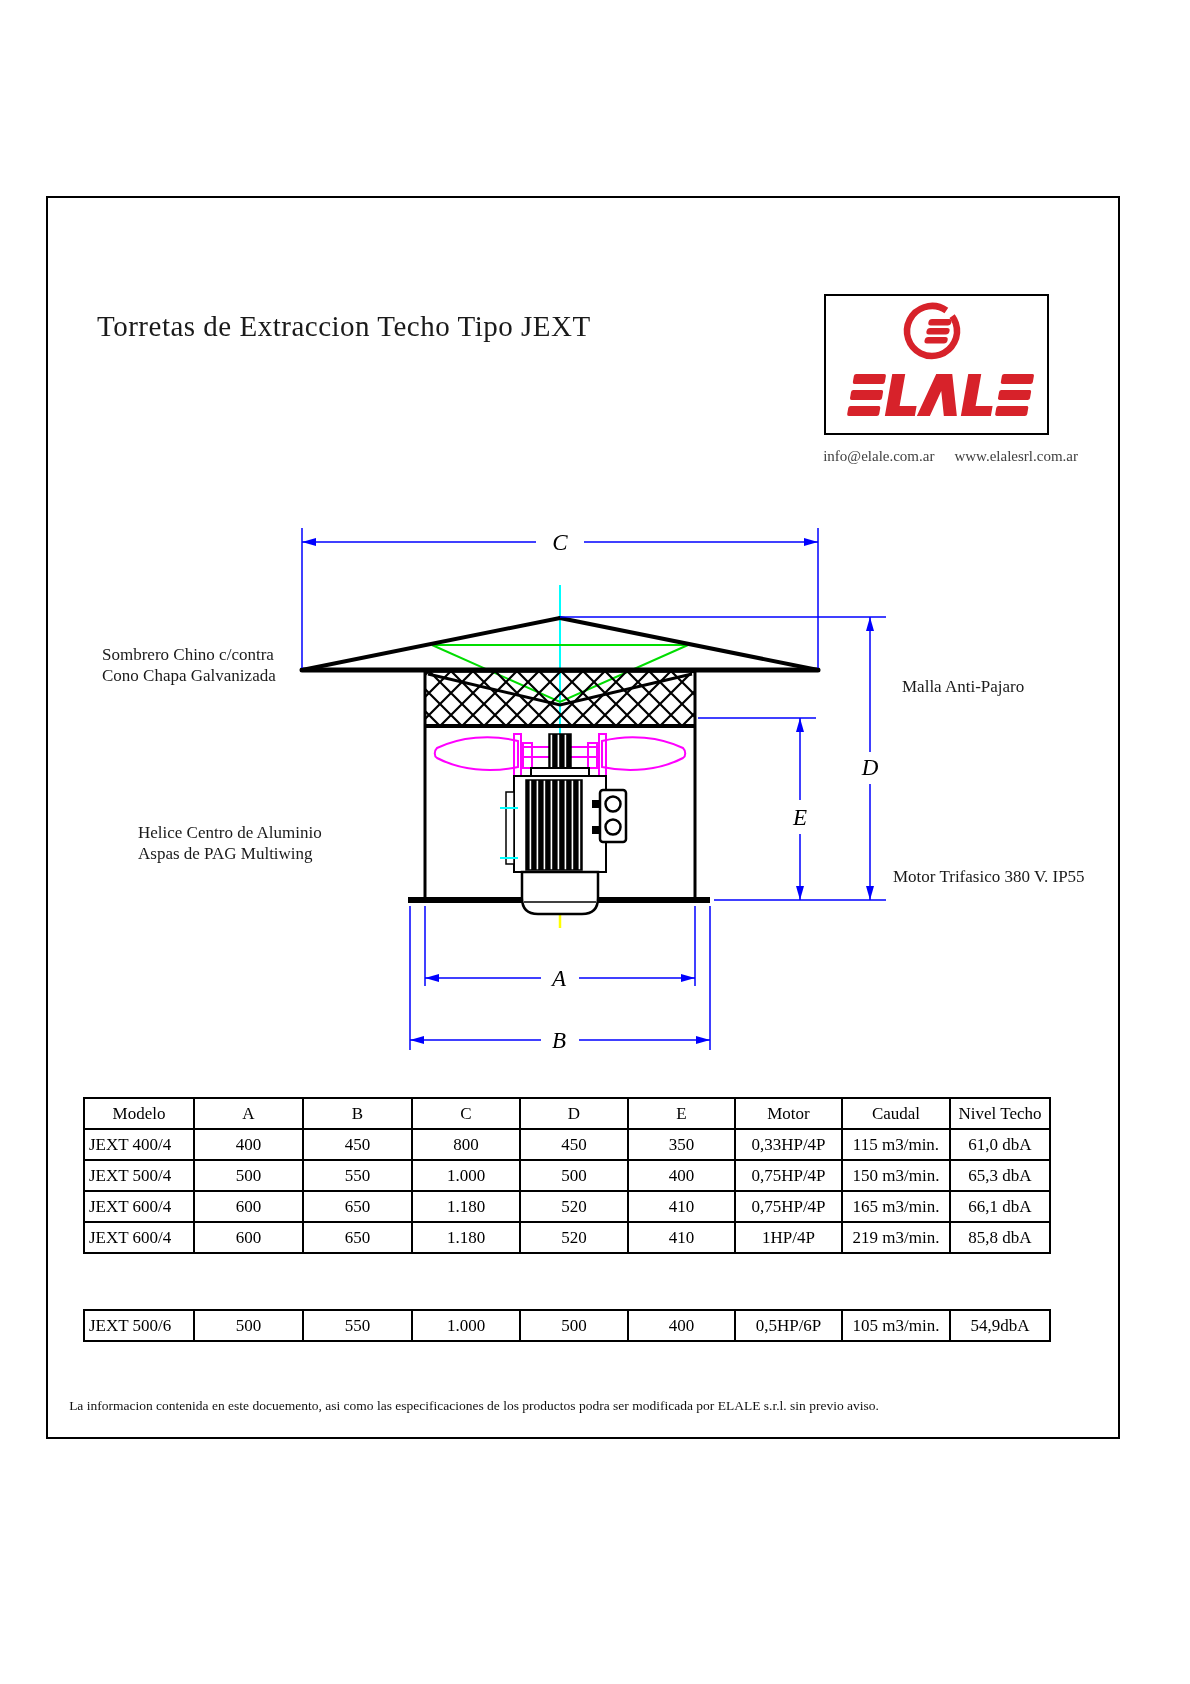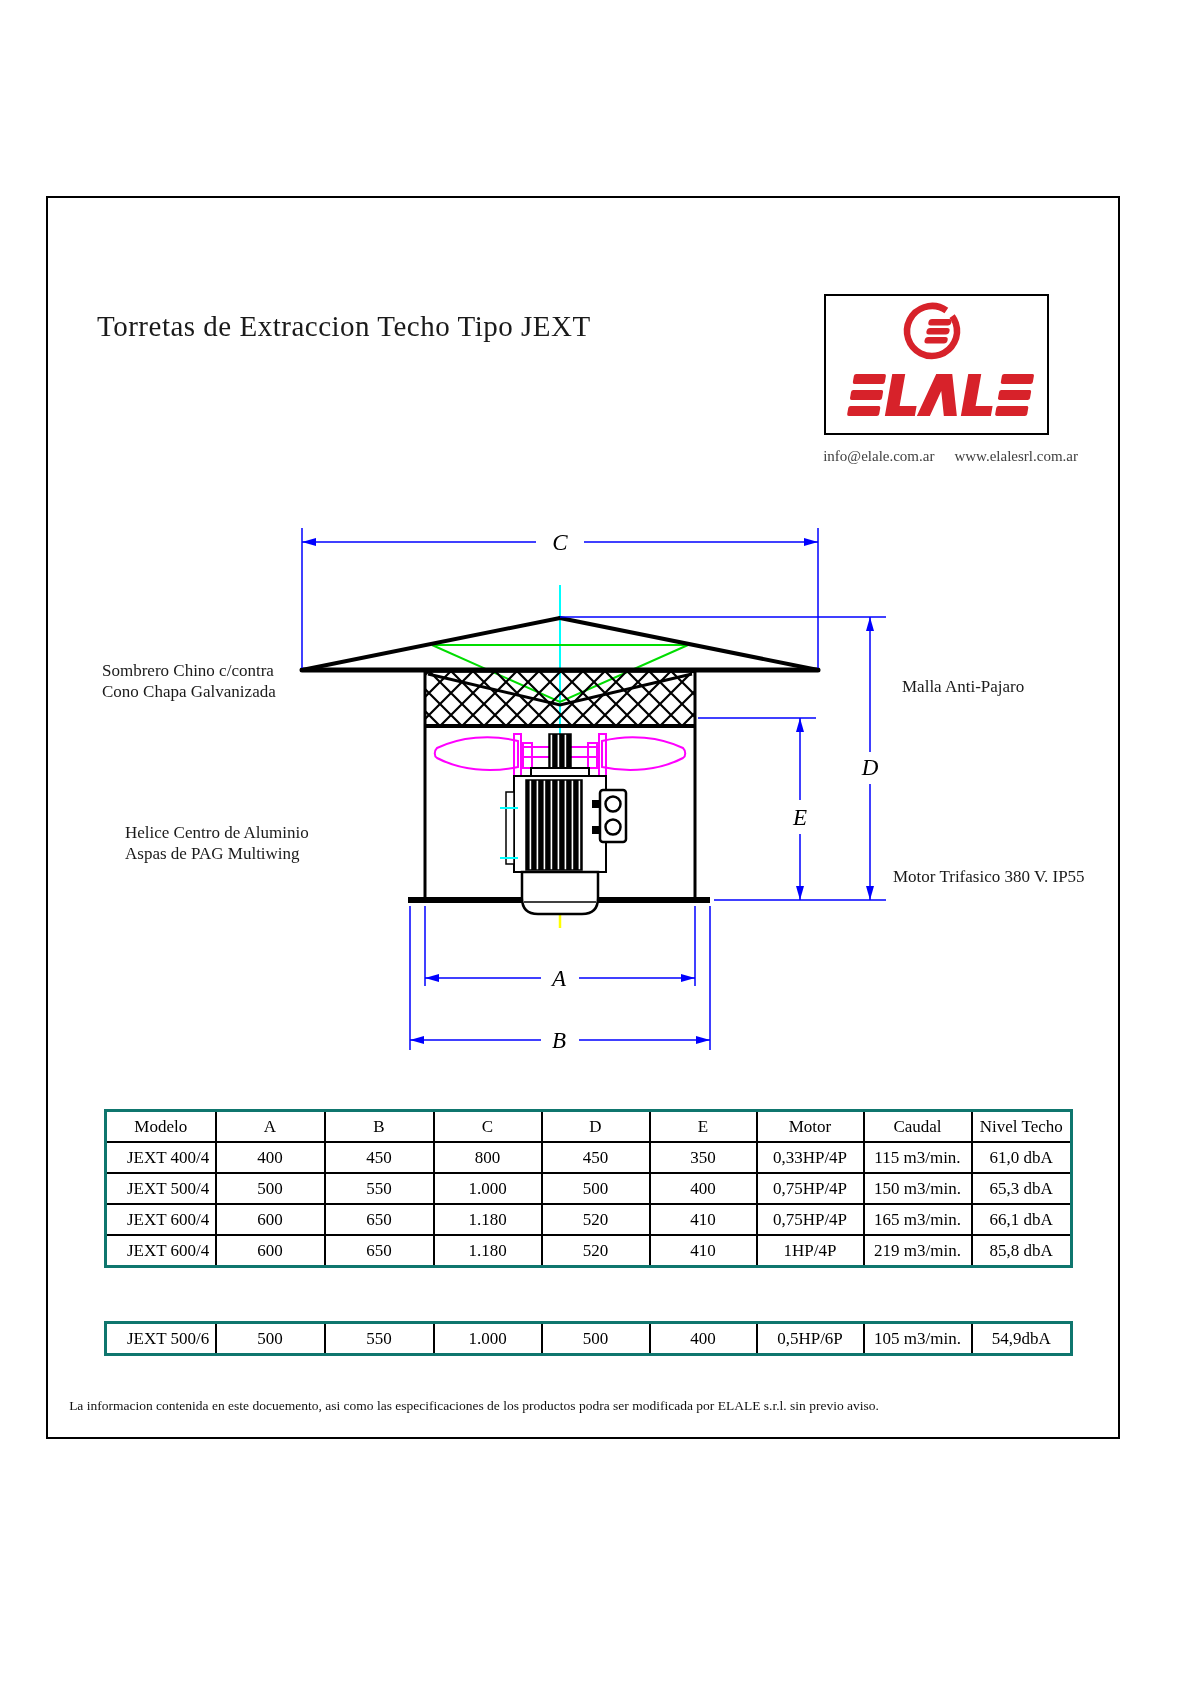--- a/index.html
+++ b/index.html
@@ -8,29 +8,29 @@
   .page-border{position:absolute;left:46px;top:196px;width:1070px;height:1239px;
                border:2px solid #000;}
   .doc-title{position:absolute;left:97px;top:310px;font-size:29px;color:#1a1a1a;
              letter-spacing:0.5px;white-space:nowrap;}
   .logo-box{position:absolute;left:824px;top:294px;width:221px;height:137px;
             border:2.5px solid #000;background:#fff;}
   .contact-line{position:absolute;left:700px;top:448px;width:378px;display:flex;
                 justify-content:flex-end;gap:20px;font-size:15px;color:#404040;white-space:nowrap;}
   .diagram-svg{position:absolute;left:80px;top:480px;}
   .diag-label{position:absolute;font-size:17px;color:#1a1a1a;line-height:21px;white-space:nowrap;}
-  .lbl-sombrero{left:102px;top:660px;}
-  .lbl-helice{left:125px;top:822px;}
+  .lbl-sombrero{left:102px;top:644px;}
+  .lbl-helice{left:138px;top:822px;}
   .lbl-malla{left:902px;top:676px;}
   .lbl-motor{left:893px;top:866px;}
-  table.spec{position:absolute;left:104px;border-collapse:collapse;table-layout:fixed;
-             width:966px;background:#fff;border:3px solid #0f766e;margin-top:12px;}
+  table.spec{position:absolute;left:83px;border-collapse:collapse;table-layout:fixed;
+             width:966px;background:#fff;border:1px solid #0f766e;}
   table.spec td,table.spec th{border:2px solid #000;height:29px;font-size:17px;
              font-weight:normal;text-align:center;padding:0;overflow:hidden;white-space:nowrap;}
-  table.spec td.model-cell{text-align:left;padding-left:20px;}
+  table.spec td.model-cell{text-align:left;padding-left:4px;}
   .table-main{top:1097px;}
   .table-secondary{top:1309px;}
   .footer-note{position:absolute;left:47px;top:1398px;width:854px;text-align:center;
                font-size:13.5px;color:#111;}
 </style>
 </head>
 <body>
 
 <div class="page">
 

